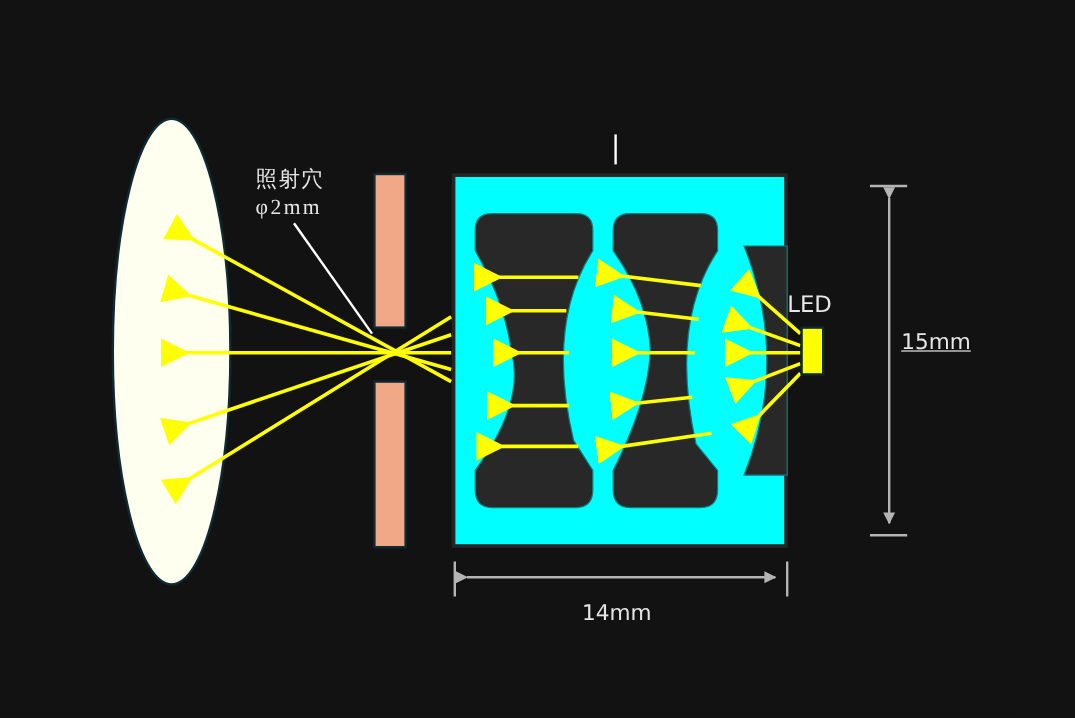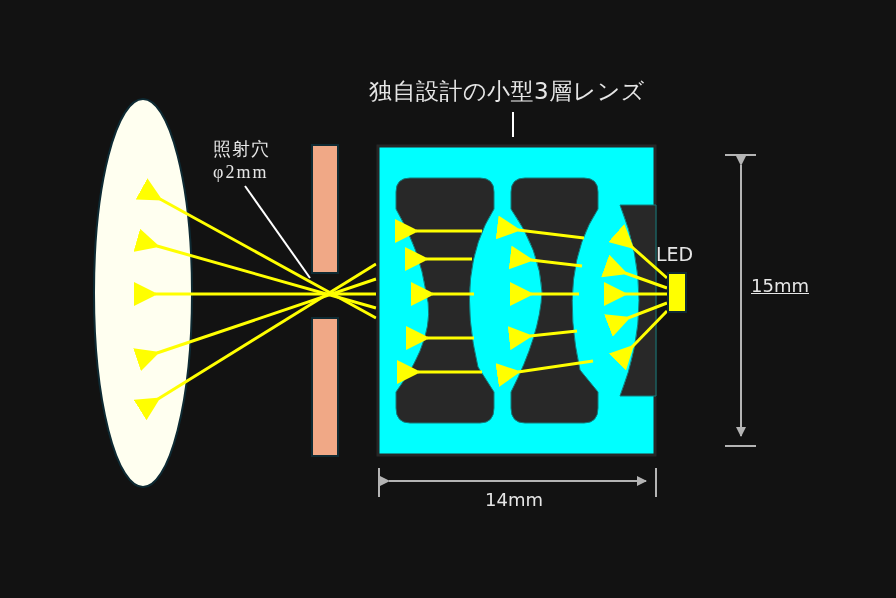--- a/index.html
+++ b/index.html
@@ -5,21 +5,21 @@
   html, body { margin: 0; padding: 0; background: #121212; }
   body { width: 896px; height: 598px; overflow: hidden; }
   #stage { position: relative; width: 896px; height: 598px; background: #121212; }
   svg { position: absolute; left: 0; top: 0; }
   .lbl { position: absolute; color: #e6e6e6; font-family: "DejaVu Sans", sans-serif; white-space: nowrap; }
   #title { left: 369px; top: 76px; font-size: 23px; letter-spacing: 0.5px; }
   #hole-label-1 { left: 213px; top: 137px; font-size: 18px; letter-spacing: 1px; text-align: right; }
   #hole-label-2 { left: 213px; top: 162px; font-size: 18px; letter-spacing: 2px; font-family: Liberation Serif, serif; }
   #led-label { left: 656px; top: 243px; font-size: 19px; text-align: right; }
   #height-label { left: 751px; top: 275px; font-size: 18px; text-decoration: underline; }
-  #width-label { left: 485px; top: 489px; font-size: 18px; }
+  #width-label { left: 485px; top: 501px; font-size: 18px; }
 </style>
 </head>
 <body>
 
 <div id="stage">
   <svg width="896" height="598" viewBox="0 0 896 598">
     <defs>
       <marker id="ah" markerWidth="8" markerHeight="8" refX="1" refY="4" orient="auto" markerUnits="strokeWidth">
         <path d="M8,0 L0,4 L8,8 Z" fill="#ffff00"></path>
       </marker>
@@ -87,19 +87,18 @@
       <line x1="741" y1="165" x2="741" y2="436" marker-start="url(#dimA)" marker-end="url(#dimA)"></line>
     </g>
 
     <g stroke="#b4b4b4" stroke-width="2">
       <line x1="379" y1="468" x2="379" y2="497"></line>
       <line x1="656" y1="468" x2="656" y2="497"></line>
       <line x1="389" y1="481" x2="646" y2="481" marker-start="url(#dimA)" marker-end="url(#dimA)"></line>
     </g>
   </svg>
 
-  <div id="title" class="lbl">独自設計の小型3層レンズ</div>
   <div id="hole-label-1" class="lbl">照射穴</div>
   <div id="hole-label-2" class="lbl">φ2mm</div>
   <div id="led-label" class="lbl">LED</div>
   <div id="height-label" class="lbl">15mm</div>
   <div id="width-label" class="lbl">14mm</div>
 </div>
 
 </body></html>

